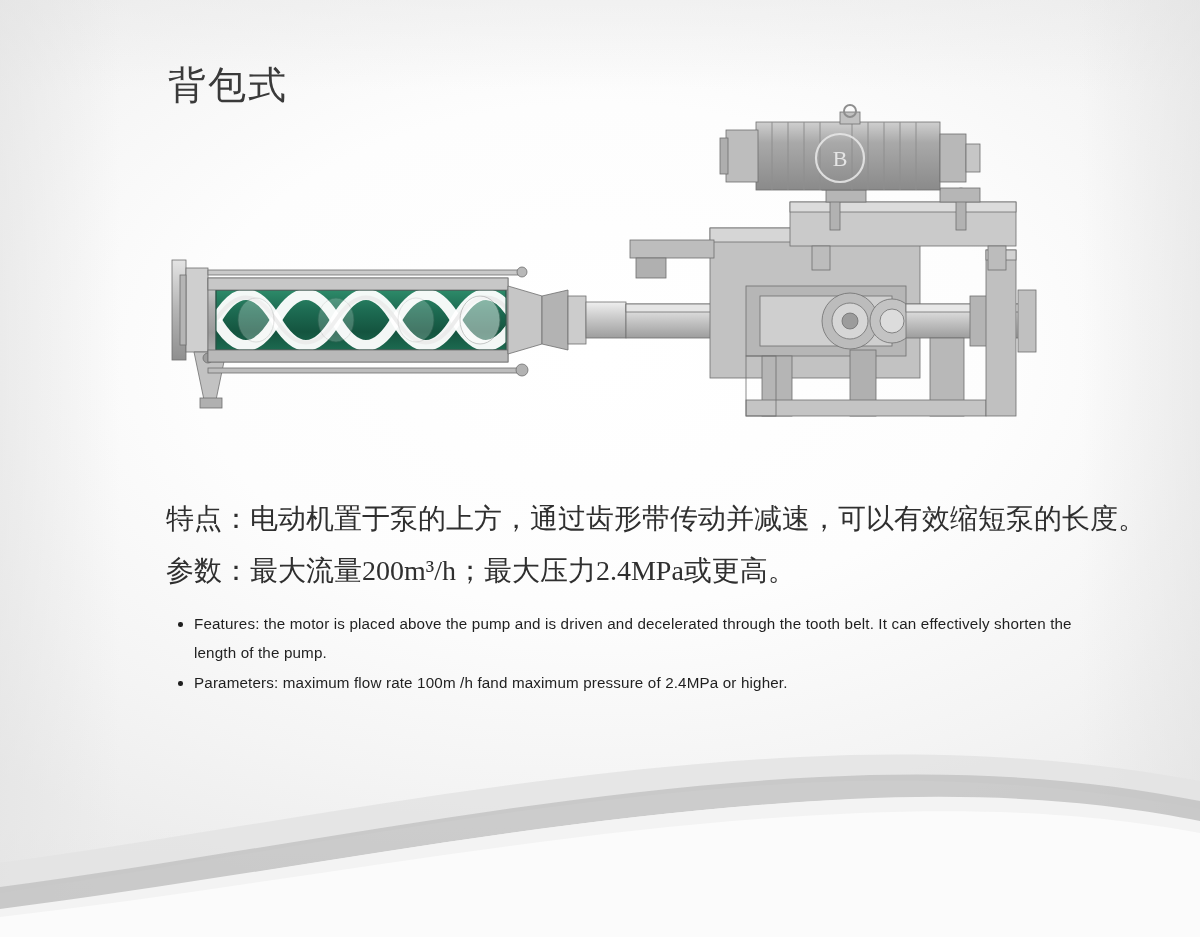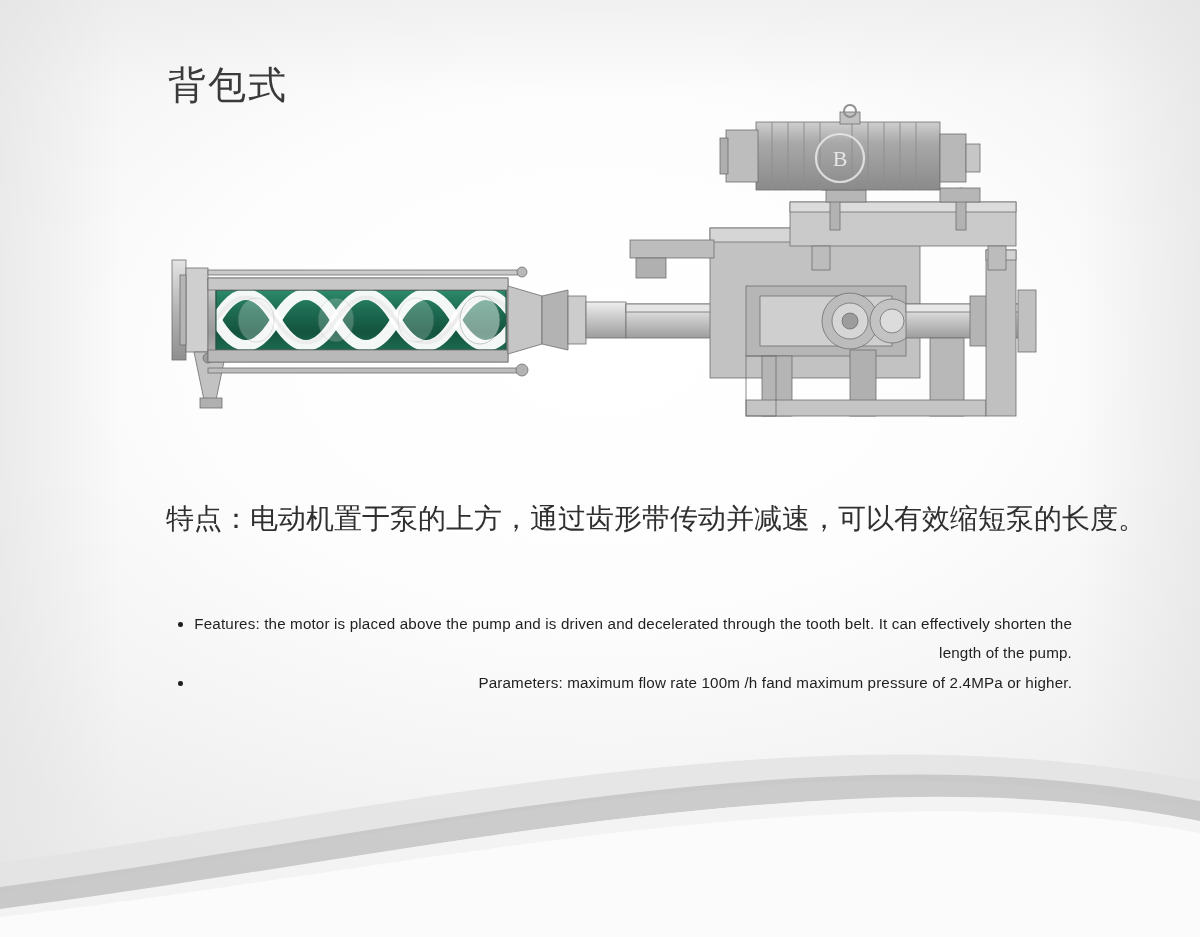--- a/index.html
+++ b/index.html
@@ -66,21 +66,20 @@
     white-space: nowrap;
   }
   .bullets {
     position: absolute;
     left: 172px;
     top: 610px;
     width: 900px;
     margin: 0;
     padding: 0;
     list-style: none;
-    text-align: right;
   }
   .bullets li {
     position: relative;
     padding-left: 22px;
     font-size: 15.2px;
     line-height: 28.5px;
     color: #1f1f1f;
     letter-spacing: 0.15px;
     font-family: "Liberation Sans", sans-serif;
     margin-bottom: 2px;
@@ -278,20 +277,21 @@
           <circle cx="690" cy="58" r="24" fill="none" stroke="#e6e6e6" stroke-width="2.2" opacity="0.9"></circle>
           <text x="690" y="66" font-family="Liberation Serif, serif" font-size="22" fill="#e9e9e9" text-anchor="middle" stroke="none" opacity="0.95">B</text>
         </g>
 
       </g>
     </svg>
   </div>
 
   <div class="spec-lines">
     <div class="spec-line">特点：电动机置于泵的上方，通过齿形带传动并减速，可以有效缩短泵的长度。</div>
+    <div class="spec-line">参数：最大流量200m³/h；最大压力2.4MPa或更高。</div>
   </div>
 
   <ul class="bullets">
     <li>Features: the motor is placed above the pump and is driven and decelerated through the tooth belt. It can effectively shorten the length of the pump.</li>
     <li>Parameters: maximum flow rate 100m /h fand maximum pressure of 2.4MPa or higher.</li>
   </ul>
 
   <svg class="swoosh" width="1200" height="220" viewBox="0 0 1200 220" xmlns="http://www.w3.org/2000/svg">
     <path d="M0,146 C250,112 520,54 800,40 C960,32 1090,44 1200,64 L1200,92 C1080,70 950,58 800,66 C520,82 250,140 0,176 Z" fill="#e3e3e3" opacity="0.85"></path>
     <path d="M0,170 C260,136 540,74 820,60 C980,52 1100,64 1200,84 L1200,106 C1090,86 970,76 820,84 C540,100 260,158 0,196 Z" fill="#bfbfbf" opacity="0.75"></path>

